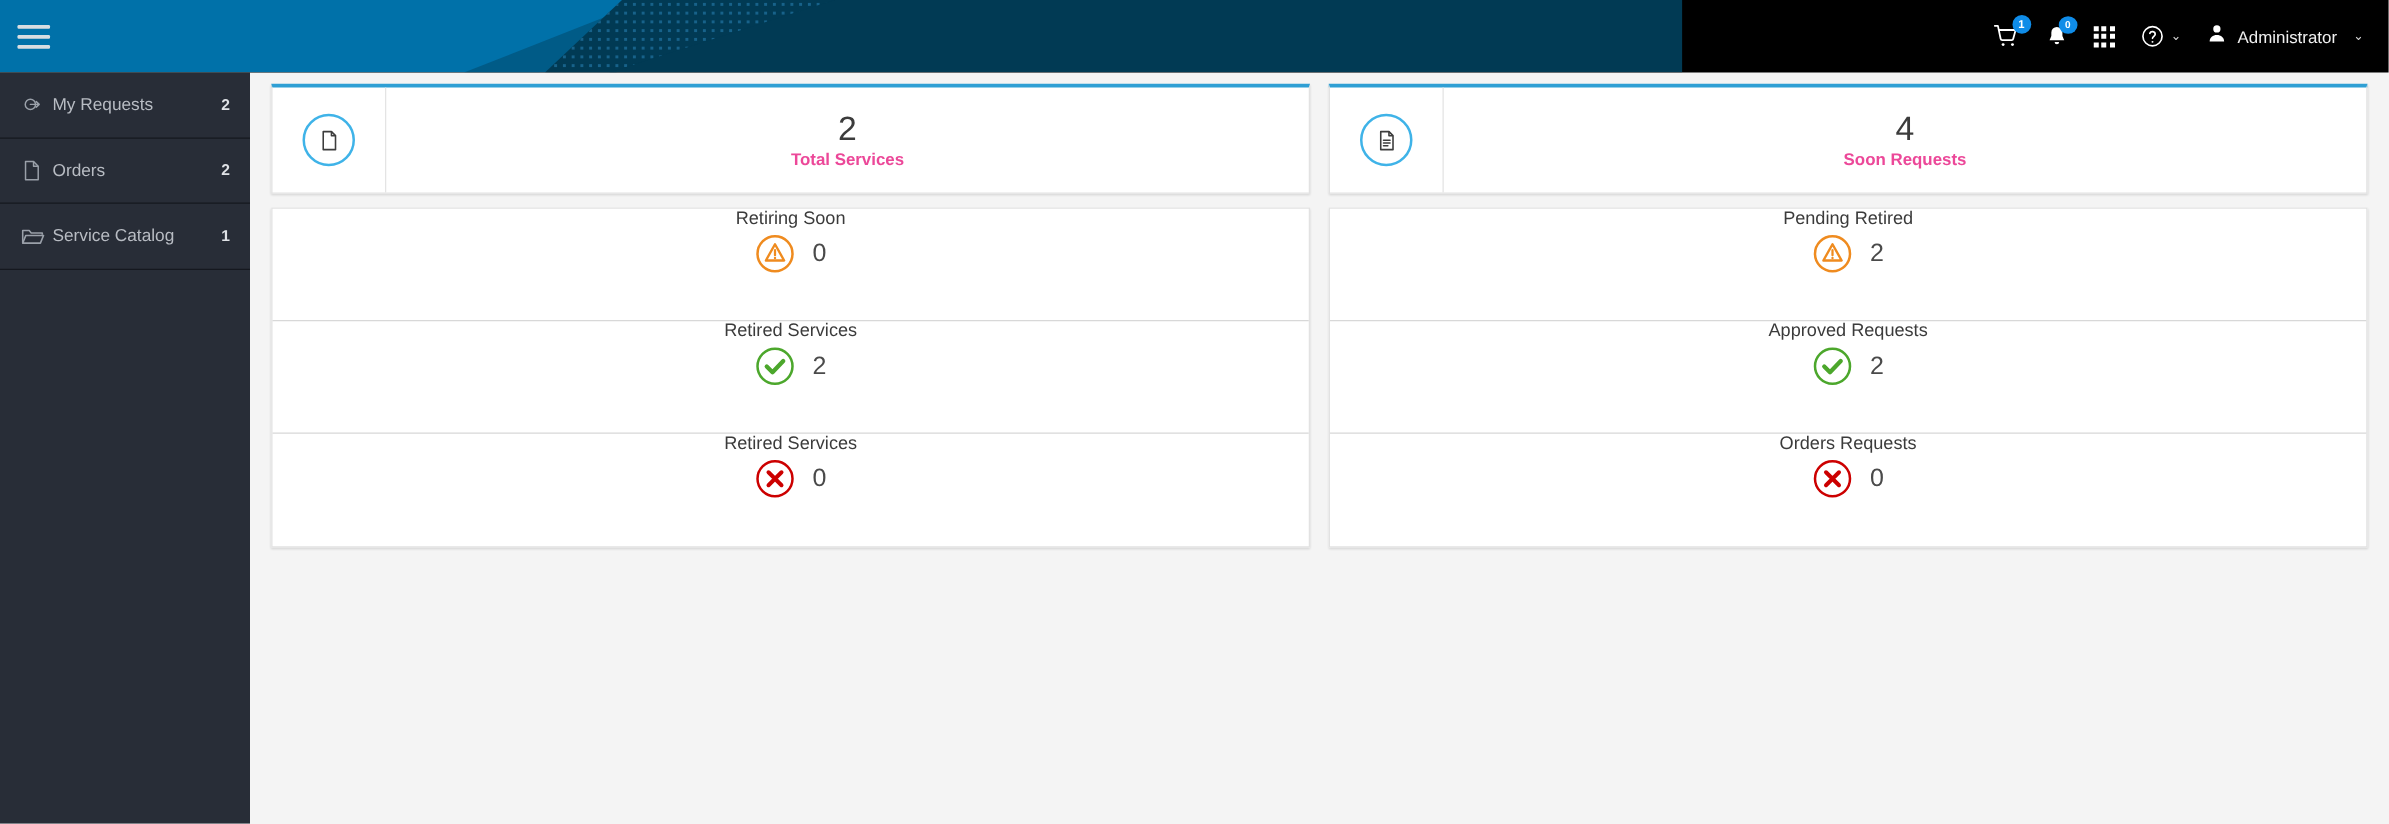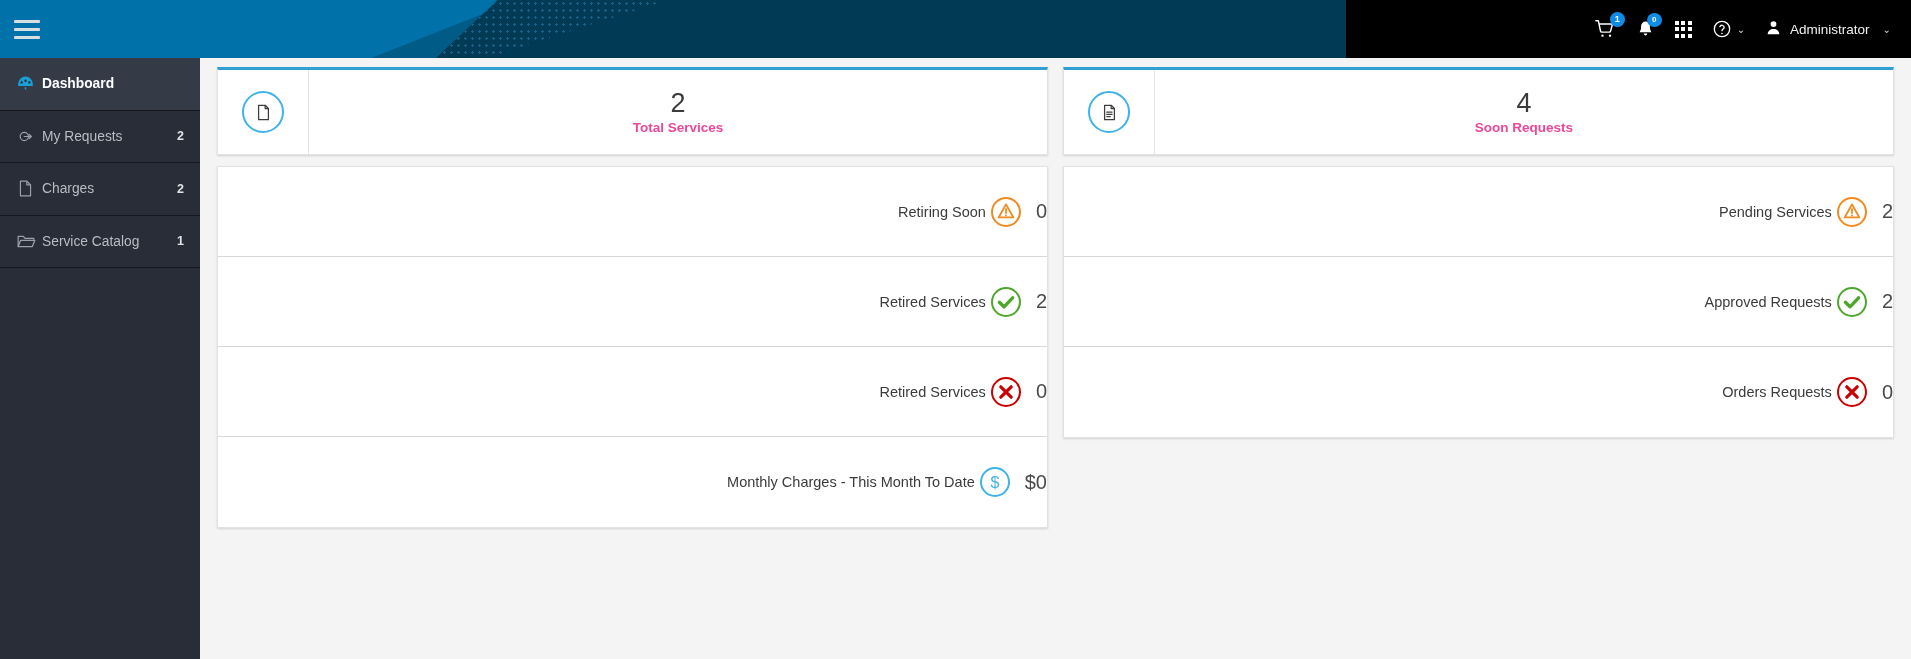--- a/index.html
+++ b/index.html
@@ -104,22 +104,22 @@
   .big-lbl { font-size: 13.5px; color: #ec4899; font-weight: bold; }
 
   .ring {
     width: 42px; height: 42px; border-radius: 50%;
     border: 2px solid #3fb3e8;
     display: flex; align-items: center; justify-content: center;
   }
 
   .stat-card { padding: 0; }
   .stat-row {
-    height: 90px; display: flex; flex-direction: row;
-    align-items: center; justify-content: flex-end; gap: 4px;
+    height: 90px; display: flex; flex-direction: column;
+    align-items: center; justify-content: flex-start; gap: 4px;
     border-bottom: 1px solid #d8d8d8;
   }
   .stat-row:last-child { border-bottom: none; }
   .stat-title { font-size: 14.5px; color: #3b3b3b; }
   .stat-value-row { display: flex; align-items: center; gap: 14px; }
   .stat-num { font-size: 20px; color: #4a4a4a; font-weight: 300; }
 
   .sicon { width: 32px; height: 32px; display: block; }
 </style>
 </head>
@@ -189,53 +189,40 @@
       <span class="user-name">Administrator</span>
       <span class="chev">⌄</span>
     </div>
   </div>
 </div>
 
 <div class="body-wrap">
 
   <nav class="sidebar">
 
-    <div class="nav-item active">
-      <span class="nav-icon">
-        <svg width="19" height="19" viewBox="0 0 24 24" fill="#1b9fd8">
-          <path d="M12 3.2A9.2 9.2 0 0 0 2.8 12.4v2.6h18.4v-2.6A9.2 9.2 0 0 0 12 3.2z"></path>
-          <circle cx="7.1" cy="10.6" r="1.5" fill="#282d37"></circle>
-          <circle cx="12" cy="8.6" r="1.5" fill="#282d37"></circle>
-          <circle cx="16.9" cy="10.6" r="1.5" fill="#282d37"></circle>
-          <path d="M11 16.8h2v2.6h-2z" fill="#1b9fd8"></path>
-        </svg>
-      </span>
-      <span class="nav-label">Dashboard</span>
-      <span class="nav-count"></span>
-    </div>
 
     <div class="nav-item">
       <span class="nav-icon">
         <svg width="19" height="19" viewBox="0 0 24 24" fill="none" stroke="#9aa0a9" stroke-width="1.5" stroke-linecap="round" stroke-linejoin="round">
           <circle cx="10.5" cy="12" r="5.2"></circle>
           <path d="M10.5 12h8.4M16.4 9.2l3 2.8-3 2.8"></path>
         </svg>
       </span>
       <span class="nav-label">My Requests</span>
       <span class="nav-count">2</span>
     </div>
 
     <div class="nav-item">
       <span class="nav-icon">
         <svg width="19" height="19" viewBox="0 0 24 24" fill="none" stroke="#9aa0a9" stroke-width="1.5" stroke-linejoin="round">
           <path d="M5.6 2.8h8.1l4.7 4.7v13.7H5.6z"></path>
           <path d="M13.7 2.8v4.7h4.7"></path>
         </svg>
       </span>
-      <span class="nav-label">Charges</span>
+      <span class="nav-label">Orders</span>
       <span class="nav-count">2</span>
     </div>
 
     <div class="nav-item">
       <span class="nav-icon">
         <svg width="20" height="20" viewBox="0 0 24 24" fill="none" stroke="#9aa0a9" stroke-width="1.5" stroke-linejoin="round">
           <path d="M2.6 18.6V6.4h6.2l2 2.4h10.6v1.7"></path>
           <path d="M2.6 18.6l3-7.4h17l-3 7.4z"></path>
         </svg>
       </span>
@@ -299,32 +286,20 @@
             <span class="sicon">
               <svg width="32" height="32" viewBox="0 0 32 32" fill="none">
                 <circle cx="16" cy="16" r="14" stroke="#cc0000" stroke-width="2"></circle>
                 <path d="M10.8 10.8l10.4 10.4M21.2 10.8L10.8 21.2" stroke="#cc0000" stroke-width="3.2" stroke-linecap="round"></path>
               </svg>
             </span>
             <span class="stat-num">0</span>
           </span>
         </div>
 
-        <div class="stat-row">
-          <span class="stat-title">Monthly Charges - This Month To Date</span>
-          <span class="stat-value-row">
-            <span class="sicon">
-              <svg width="32" height="32" viewBox="0 0 32 32" fill="none">
-                <circle cx="16" cy="16" r="14" stroke="#3fb3e8" stroke-width="2"></circle>
-                <text x="16" y="22" font-family="Liberation Sans, sans-serif" font-size="16" fill="#3fb3e8" text-anchor="middle">$</text>
-              </svg>
-            </span>
-            <span class="stat-num">$0</span>
-          </span>
-        </div>
       </div>
     </section>
 
     <section class="col">
 
       <div class="card card-top">
         <div class="icon-cell">
           <span class="ring">
             <svg width="19" height="19" viewBox="0 0 24 24" fill="none" stroke="#3d3d3d" stroke-width="1.6" stroke-linejoin="round">
               <path d="M5.8 2.9h8.3l4.1 4.1v14.1H5.8z"></path>
@@ -335,21 +310,21 @@
         </div>
         <div class="txt-cell">
           <span class="big-num">4</span>
           <span class="big-lbl">Soon Requests</span>
         </div>
       </div>
 
       <div class="card stat-card">
 
         <div class="stat-row">
-          <span class="stat-title">Pending Services</span>
+          <span class="stat-title">Pending Retired</span>
           <span class="stat-value-row">
             <span class="sicon">
               <svg width="32" height="32" viewBox="0 0 32 32" fill="none">
                 <circle cx="16" cy="16" r="14" stroke="#ef8b1f" stroke-width="2"></circle>
                 <path d="M16 8.4l7.3 13H8.7z" stroke="#ef8b1f" stroke-width="1.9" stroke-linejoin="round"></path>
                 <path d="M16 13v4.1" stroke="#ef8b1f" stroke-width="1.8" stroke-linecap="round"></path>
                 <circle cx="16" cy="19.4" r="0.95" fill="#ef8b1f"></circle>
               </svg>
             </span>
             <span class="stat-num">2</span>

